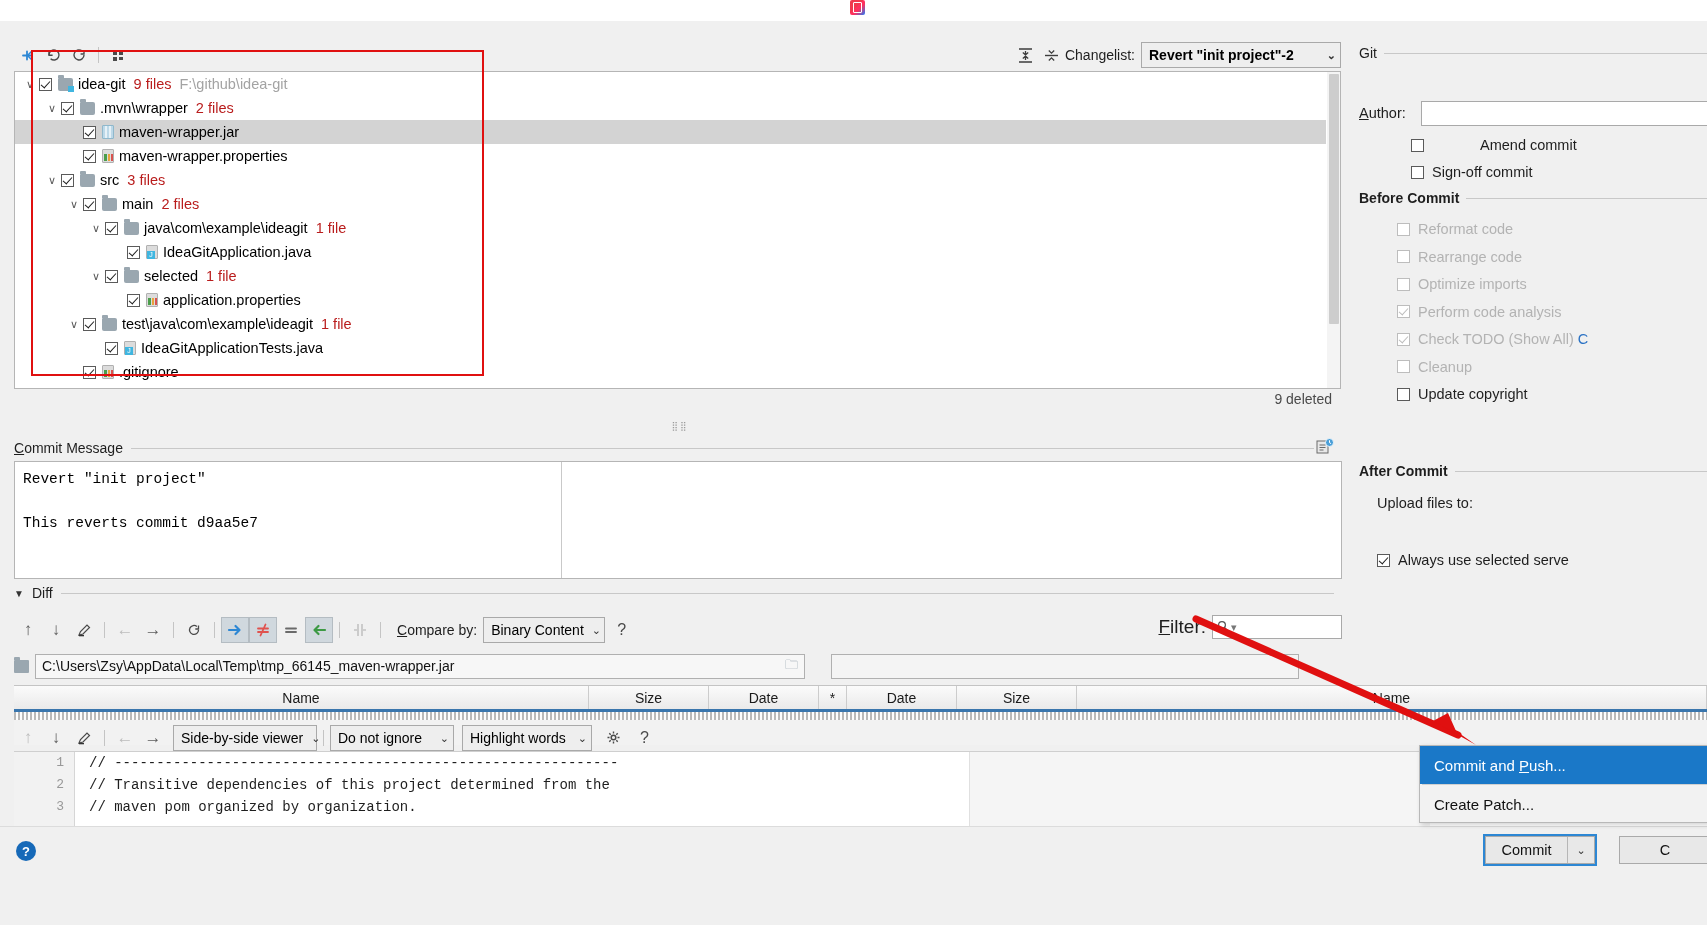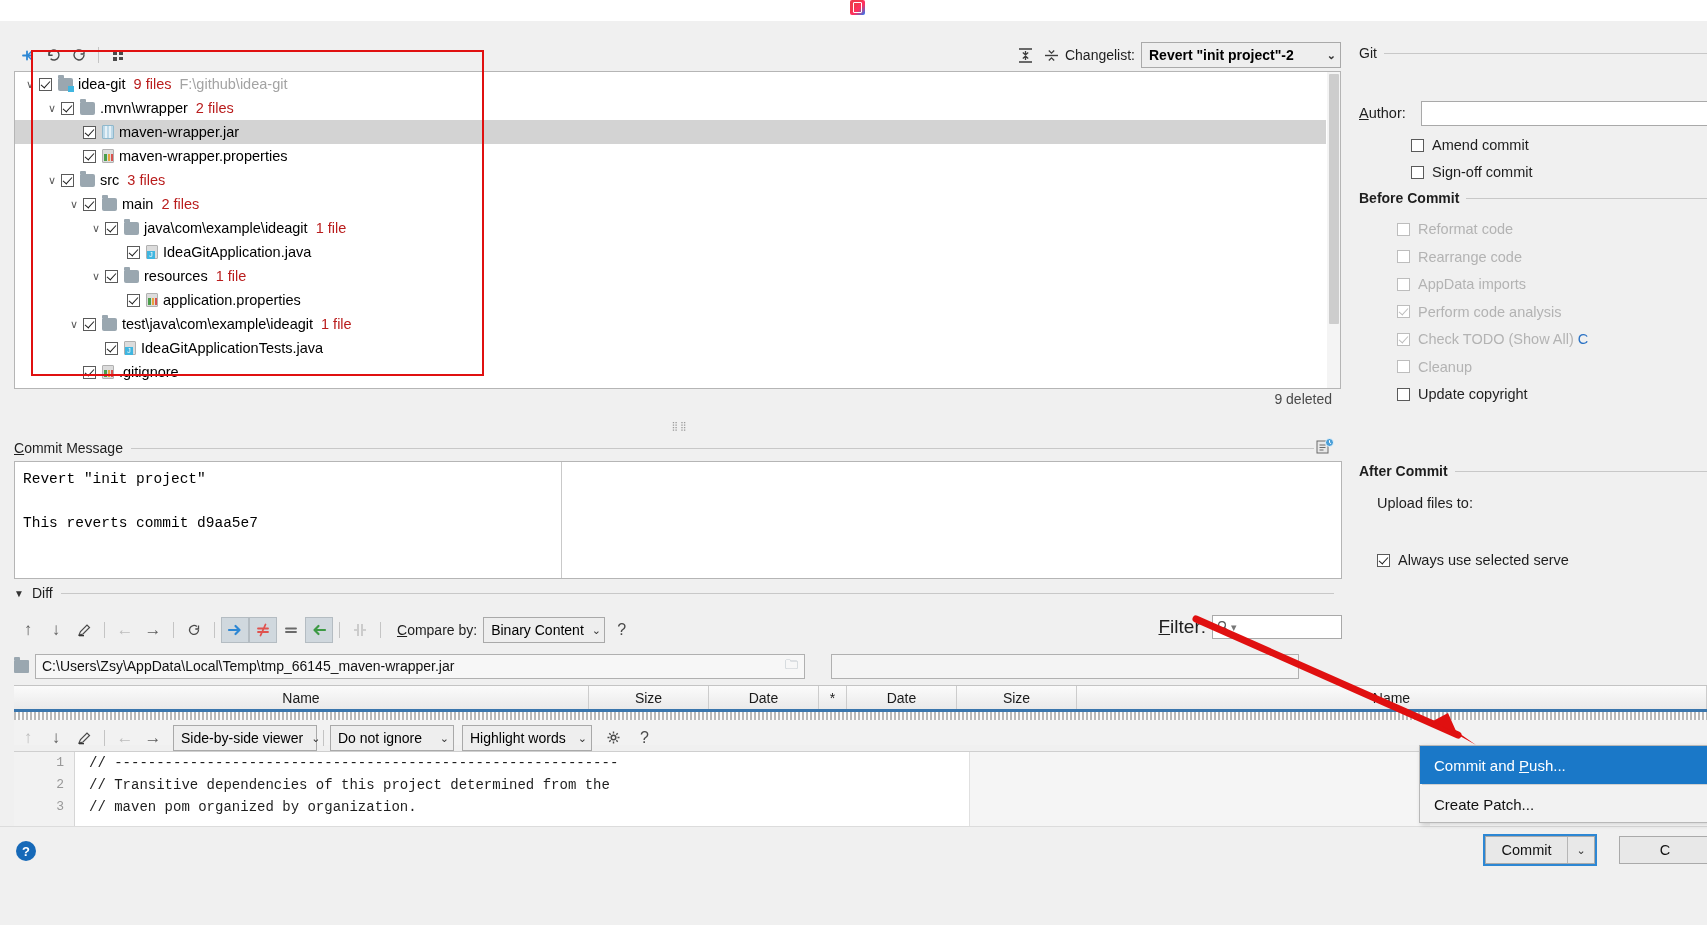--- a/index.html
+++ b/index.html
@@ -426,21 +426,21 @@
             <div class="trow" style="padding-left: 94px;">
               <span class="arrow empty">·</span>
               <span class="cbx checked"></span>
               <span class="file-ic java"></span>
               <span class="tname">IdeaGitApplication.java</span>
             </div>
             <div class="trow" style="padding-left: 72px;">
               <span class="arrow">∨</span>
               <span class="cbx checked"></span>
               <span class="folder-ic"></span>
-              <span class="tname">resources</span>
+              <span class="tname">selected</span>
               <span class="tmeta">1 file</span>
             </div>
             <div class="trow" style="padding-left: 94px;">
               <span class="arrow empty">·</span>
               <span class="cbx checked"></span>
               <span class="file-ic props"></span>
               <span class="tname">application.properties</span>
             </div>
             <div class="trow" style="padding-left: 50px;">
               <span class="arrow">∨</span>
@@ -652,21 +652,21 @@
 
     <div class="rightcol">
       <div class="grp-head" style="left:14px; top:24px;">
         <span>Git</span>
         <span class="line"></span>
       </div>
 
       <div class="author-label"><u>A</u><span id="au-rest">uthor:</span></div>
       <div class="author-field"></div>
 
-      <div class="r-row" style="left:66px; top:116px;">
+      <div class="r-row" style="left:66px; top:116px;gap:48px;">
         <span class="r-cbx"></span>
         <span class="r-lbl">Amend commit</span>
       </div>
       <div class="r-row" style="left:66px; top:143px;">
         <span class="r-cbx"></span>
         <span class="r-lbl">Sign-off commit</span>
       </div>
 
       <div class="grp-head" style="left:14px; top:169px;">
         <span style="font-weight:bold">Before Commit</span>
@@ -677,21 +677,21 @@
           <div class="r-row" style="left: 52px; top: 200px;">
             <span class="r-cbx dis"></span>
             <span class="r-lbl dis">Reformat code</span>
           </div>
           <div class="r-row" style="left: 52px; top: 227.5px;">
             <span class="r-cbx dis"></span>
             <span class="r-lbl dis">Rearrange code</span>
           </div>
           <div class="r-row" style="left: 52px; top: 255px;">
             <span class="r-cbx dis"></span>
-            <span class="r-lbl dis">AppData imports</span>
+            <span class="r-lbl dis">Optimize imports</span>
           </div>
           <div class="r-row" style="left: 52px; top: 282.5px;">
             <span class="r-cbx checked dis"></span>
             <span class="r-lbl dis">Perform code analysis</span>
           </div>
           <div class="r-row" style="left: 52px; top: 310px;">
             <span class="r-cbx checked dis"></span>
             <span class="r-lbl dis">Check TODO (Show All)</span>
             <span class="todo-link">C</span>
           </div>

